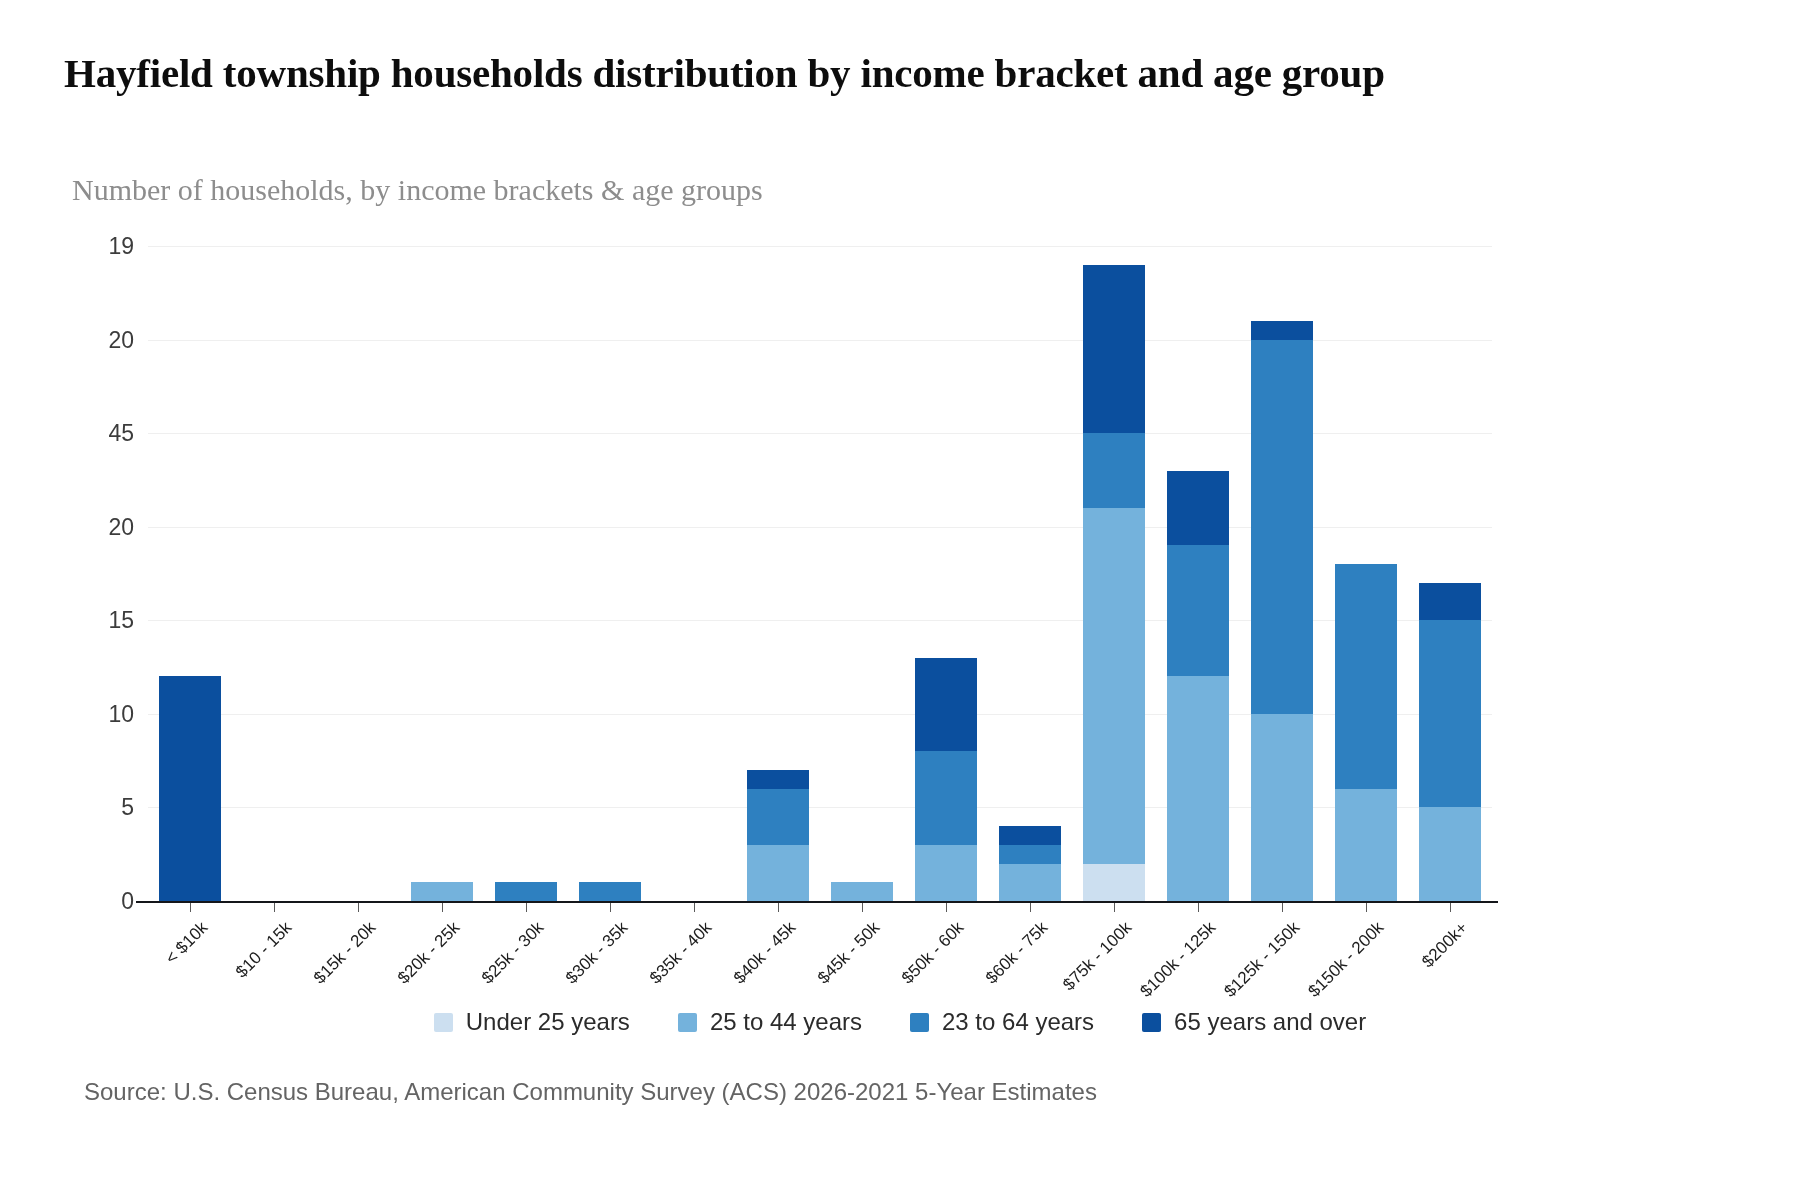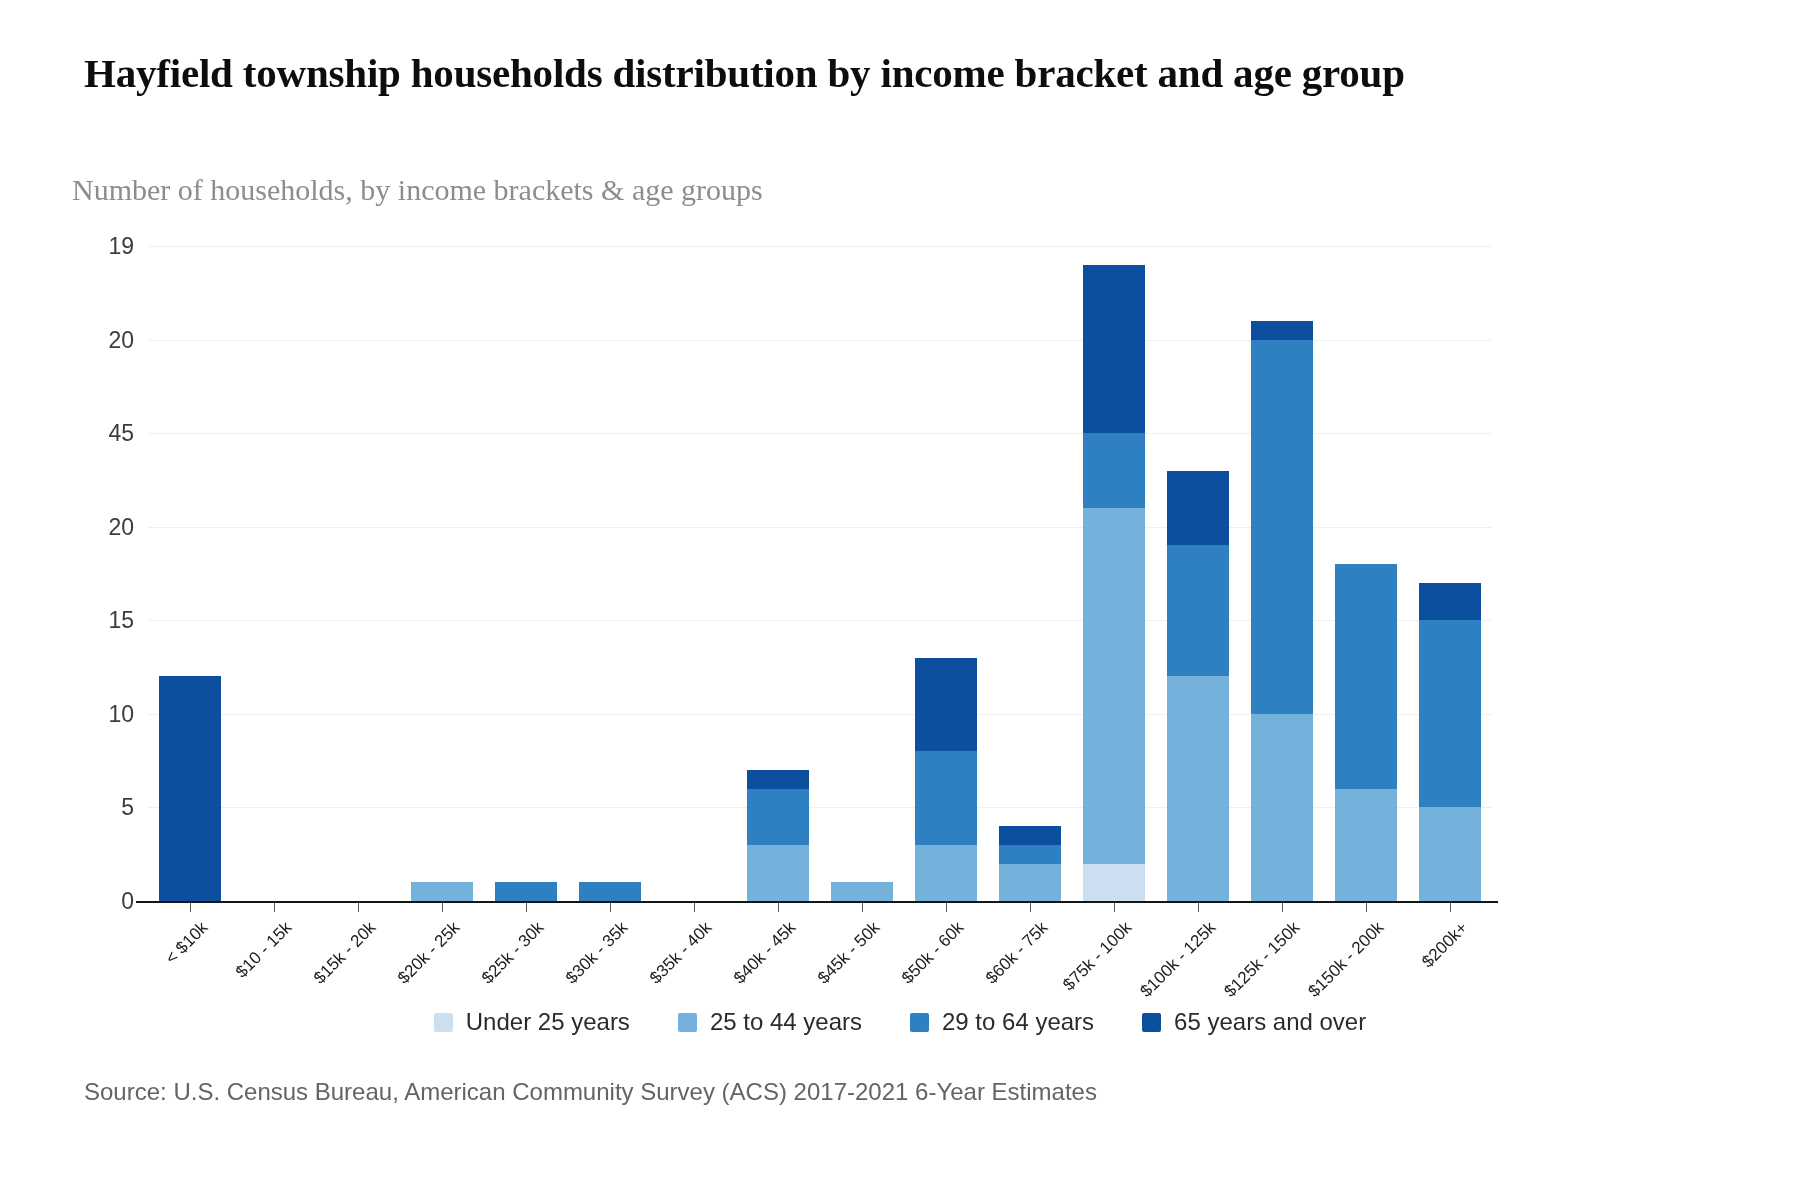--- a/index.html
+++ b/index.html
@@ -6,21 +6,21 @@
   html, body {
     width: 1800px; height: 1200px;
     background: #ffffff;
     font-family: "Liberation Sans", sans-serif;
     overflow: hidden;
   }
   .page { position: relative; width: 1800px; height: 1200px; background:#fff; }
 
   
   .title {
-    position: absolute; left: 84px; top: 48px; width: 1420px;
+    position: absolute; left: 64px; top: 48px; width: 1420px;
     font-family: "Liberation Serif", serif;
     font-size: 41px; font-weight: 700; color: #0d0d0d;
     line-height: 1.22; letter-spacing: -0.2px;
   }
   .subtitle {
     position: absolute; left: 72px; top: 170px; width: 1300px;
     font-family: "Liberation Serif", serif;
     font-size: 30px; font-weight: 400; color: #8d8d8d;
     line-height: 1.3;
   }
@@ -224,23 +224,23 @@
       <div class="legend-item">
         <span class="legend-swatch" style="background: rgb(204, 223, 240);"></span>
         <span class="legend-label">Under 25 years</span>
       </div>
       <div class="legend-item">
         <span class="legend-swatch" style="background: rgb(116, 178, 220);"></span>
         <span class="legend-label">25 to 44 years</span>
       </div>
       <div class="legend-item">
         <span class="legend-swatch" style="background: rgb(46, 128, 192);"></span>
-        <span class="legend-label">29 to 64 years</span>
+        <span class="legend-label">23 to 64 years</span>
       </div>
       <div class="legend-item">
         <span class="legend-swatch" style="background: rgb(11, 79, 158);"></span>
         <span class="legend-label">65 years and over</span>
       </div>
     </div>
 
-  <div class="source">Source: U.S. Census Bureau, American Community Survey (ACS) 2017-2021 6-Year Estimates</div>
+  <div class="source">Source: U.S. Census Bureau, American Community Survey (ACS) 2026-2021 5-Year Estimates</div>
 
 </div>
 
 </body></html>

